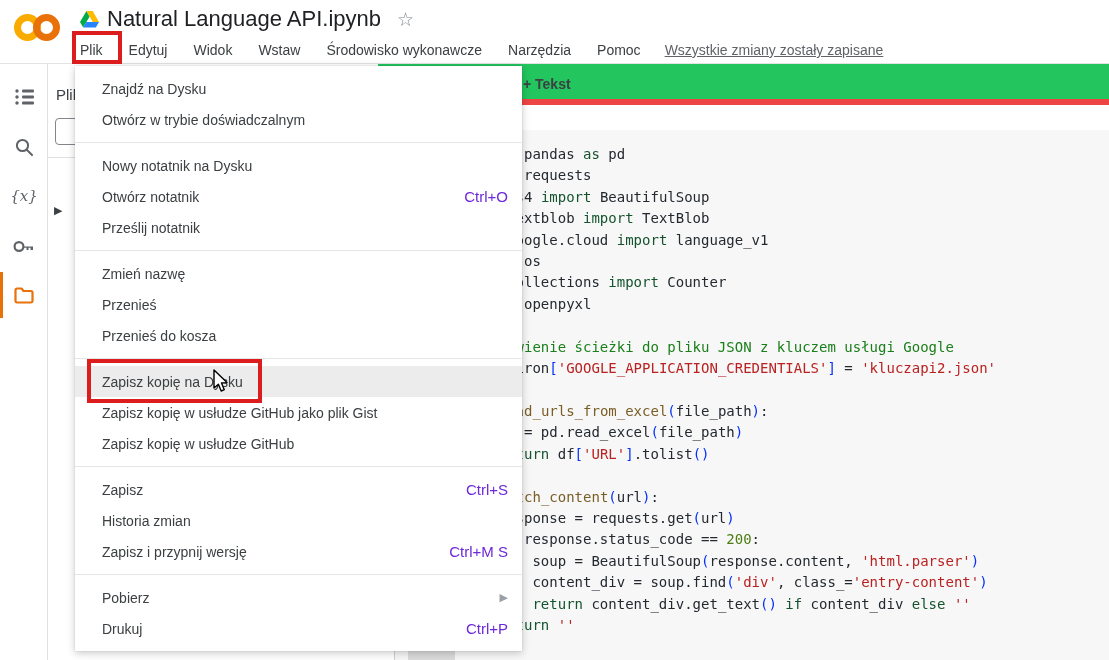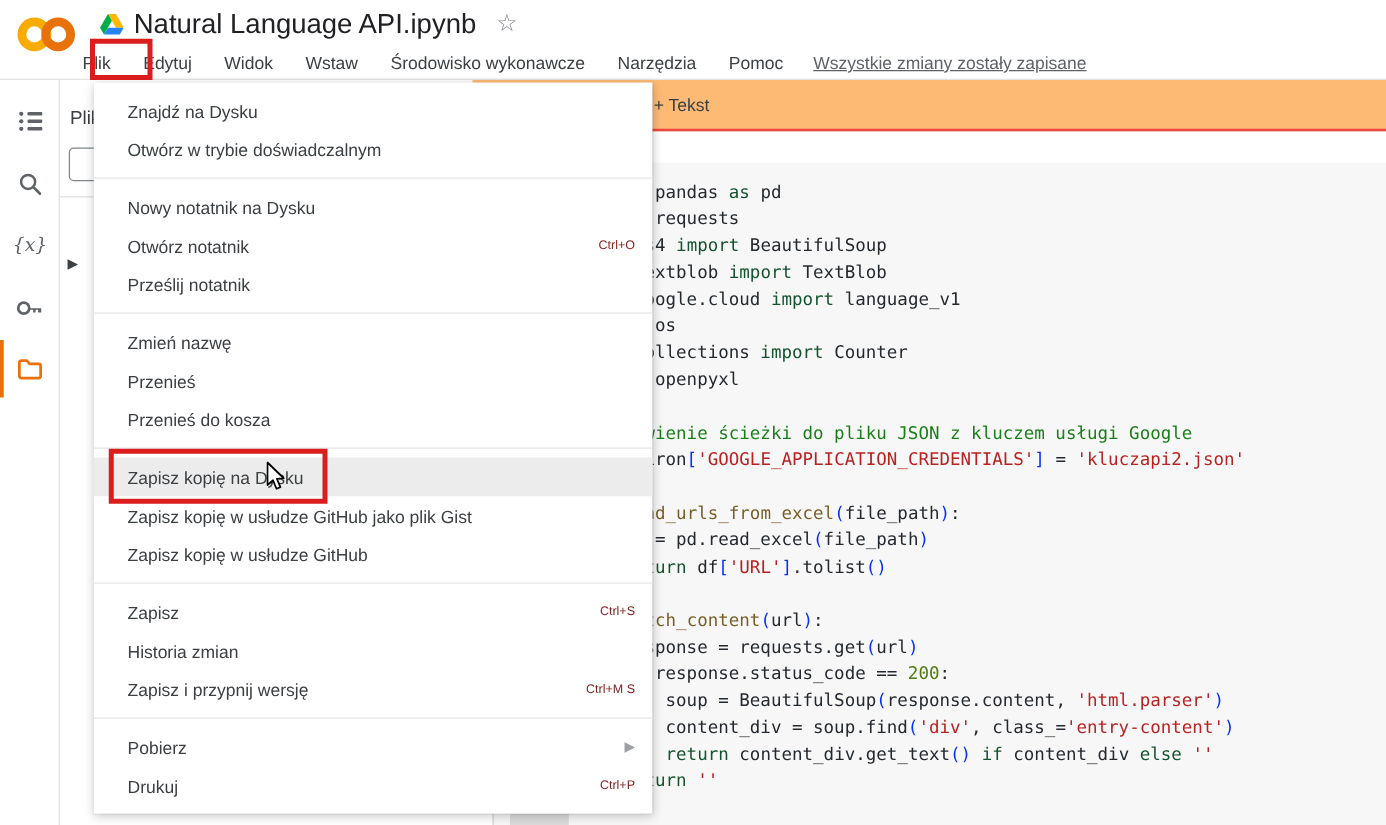--- a/index.html
+++ b/index.html
@@ -10,26 +10,26 @@
   }
   
   .logo { position:absolute; left:14px; top:12px; width:48px; height:32px; }
   .ring { position:absolute; width:27px; height:27px; border-radius:50%; top:2px; }
   .ring.l { left:0; border:7px solid #F9AB00; }
   .ring.r { left:19px; border:7px solid #E8710A; }
   .titlerow { position:absolute; left:80px; top:6px; height:26px; display:flex; align-items:center; }
   .drive-icon { width:19px; height:17px; margin-right:8px; }
   .doc-title { font-size:22px; color:#202124; }
   .star { font-size:19px; color:#80868b; margin-left:16px; cursor:pointer; }
-  .menubar { position:absolute; left:64px; top:38px; display:flex; align-items:center; font-size:14px; color:#3c4043; }
+  .menubar { position:absolute; left:78px; top:38px; display:flex; align-items:center; font-size:14px; color:#3c4043; }
   .mb-item { margin-right:22px; padding:4px 2px; cursor:pointer; white-space:nowrap; }
   .mb-status { color:#5f6368; text-decoration:underline; cursor:pointer; white-space:nowrap; }
   .hdr-border { position:absolute; left:0; top:63px; width:1109px; height:1px; background:#e3e3e3; }
   
-  .toolbar { position:absolute; left:48px; top:64px; width:1061px; height:41px; border-bottom:2px solid #ef4444; background:#fdba74; }
+  .toolbar { position:absolute; left:48px; top:64px; width:1061px; height:41px; border-bottom:6px solid #ef4444; background:#22c55e;font-weight:bold; }
   .tb-btn { position:absolute; top:0; height:40px; line-height:40px; font-size:14px; color:#3c4043; cursor:pointer; }
   .tb-code { left:360px; }
   .tb-text { left:475px; }
   
   .sidebar { position:absolute; left:0; top:64px; width:48px; height:596px; background:#fff; border-right:1px solid #e0e0e0; z-index:4; }
   .sb-icon { position:absolute; left:0; width:48px; height:40px; display:flex; align-items:center; justify-content:center; cursor:pointer; color:#5f6368; }
   .sb-active-bar { position:absolute; left:0; top:208px; width:3px; height:46px; background:#E8710A; }
   .varx { font-family:"DejaVu Serif", serif; font-style:italic; font-size:15px; color:#5f6368; }
   
   .files-panel { position:absolute; left:48px; top:64px; width:330px; height:596px; background:#fff; z-index:3; }
@@ -51,21 +51,21 @@
   .tk-br  { color:#0431FA; }
   .tk-fn  { color:#795E26; }
   
   .menu { position:absolute; left:75px; top:66px; width:447px; background:#fff; z-index:10;
     padding:0; box-shadow:0 2px 8px rgba(0,0,0,0.22), 0 0 1px rgba(0,0,0,0.2); }
   .mgroup { padding:7px 0; }
   .mgroup:not(:first-child) { border-top:1px solid #e6e6e6; }
   .mi { position:relative; height:31px; display:flex; align-items:center; justify-content:space-between;
     padding:0 14px 0 27px; font-size:14px; color:#3c4043; cursor:pointer; white-space:nowrap; }
   .mi.hl { background:#ececec; }
-  .mi .sc { color:#7f1d1d; font-size:10px; }
+  .mi .sc { color:#6d28d9; font-size:15px; }
   .mi .sub { color:#9aa0a6; font-size:11px; }
   .redbox-item { position:absolute; left:12px; top:-7px; width:175px; height:44px;
     border:4px solid #DB1D1D; z-index:20; pointer-events:none; }
   .cursor-svg { position:absolute; left:138px; top:3px; z-index:21; pointer-events:none; }
   
   .redbox-plik { position:absolute; left:72px; top:31px; width:50px; height:33px;
     border:4px solid #DB1D1D; z-index:40; pointer-events:none; }
 </style>
 </head>
 <body>

